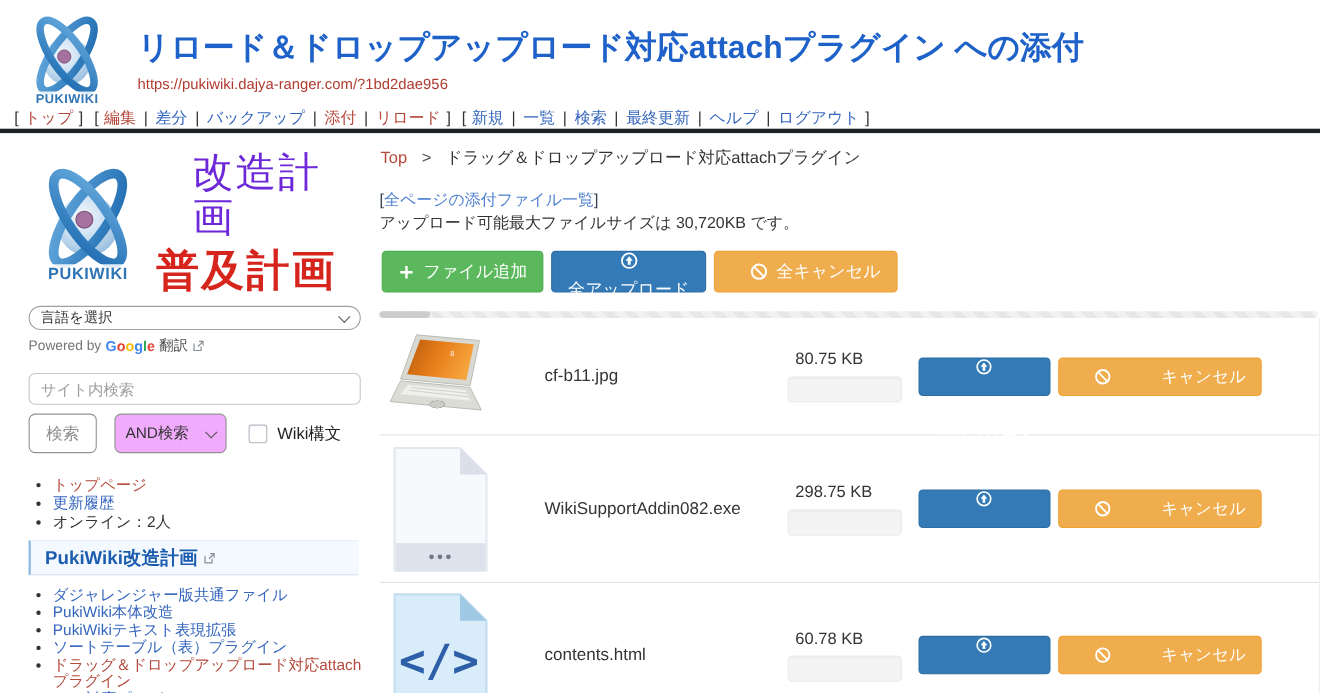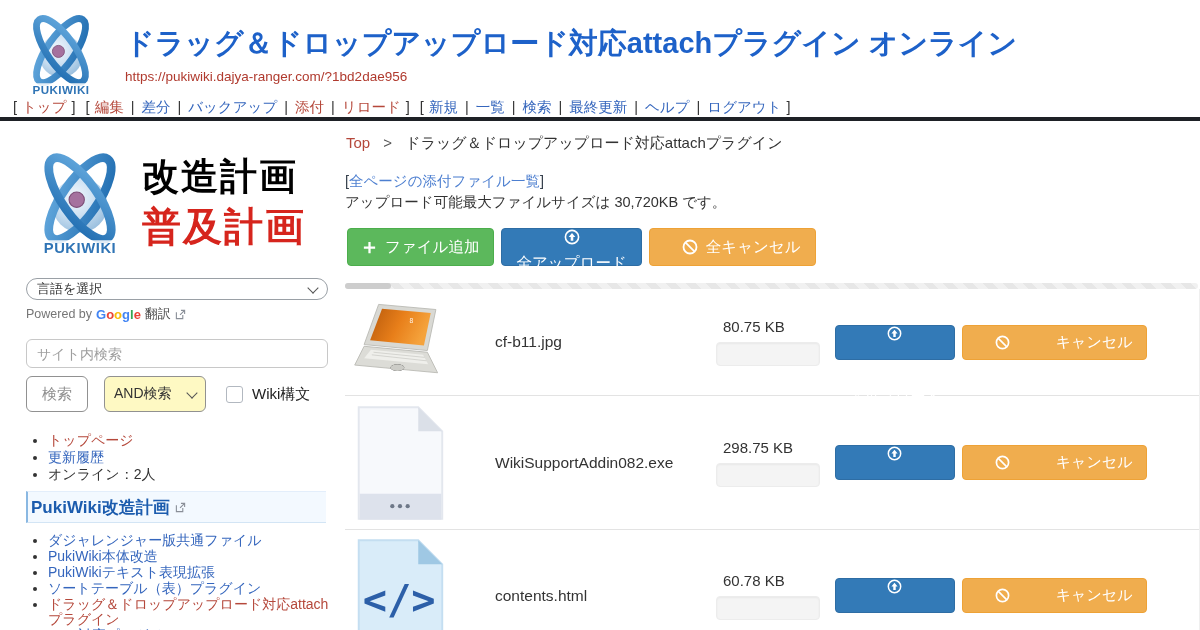--- a/index.html
+++ b/index.html
@@ -17,45 +17,45 @@
   .navbar{position:absolute;left:8px;top:98px;font-size:14.5px;color:#333;white-space:nowrap;}
   .navbar .grp{margin-left:14px;}
   .navbar .br{color:#333;margin:0 5px;}
   .navbar .pipe{color:#333;margin:0 7px;}
   .nav-hr{position:absolute;left:0;top:117px;width:1200px;height:4px;background:#1e2126;}
 
   
   .side-logo{position:absolute;left:24px;top:146px;width:306px;height:114px;display:flex;align-items:center;}
   .side-logo .atom{width:112px;height:114px;flex-shrink:0;}
   .side-logo .slogan{display:flex;flex-direction:column;margin-left:6px;line-height:1.1;}
-  .slogan .l1{font-size:37px;font-weight:700;color:#000000;letter-spacing:2px;}
+  .slogan .l1{font-size:37px;font-weight:400;color:#6d28d9;letter-spacing:2px;margin-left:33px;}
   .slogan .l2{font-size:39px;font-weight:900;color:#d6251d;letter-spacing:2px;margin-top:8px;}
 
   .lang-select{position:absolute;left:26px;top:278px;width:302px;height:22px;border:1px solid #9aa0a6;border-radius:11px;background:#fff;display:flex;align-items:center;justify-content:space-between;padding:0 10px;box-sizing:border-box;font-size:13px;color:#333;cursor:pointer;}
   .chev{width:7px;height:7px;border-right:1.6px solid #555;border-bottom:1.6px solid #555;transform:rotate(45deg);margin-top:-3px;}
   .powered{position:absolute;left:26px;top:305px;font-size:12.5px;color:#767676;display:flex;align-items:center;gap:4px;}
   .gword{font-weight:bold;font-size:13px;letter-spacing:0;}
   .gword .c0{color:#4285F4}.gword .c1{color:#EA4335}.gword .c2{color:#FBBC05}.gword .c3{color:#4285F4}.gword .c4{color:#34A853}.gword .c5{color:#EA4335}
   .translate-label{color:#4a4a4a;font-size:13px;}
 
   .search-input{position:absolute;left:26px;top:339px;width:302px;height:29px;border:1px solid #c8c8c8;border-radius:6px;box-sizing:border-box;padding:0 10px;font-size:14px;color:#333;font-family:inherit;}
   .search-input::placeholder{color:#9e9e9e;}
   .search-row{position:absolute;left:26px;top:376px;display:flex;align-items:center;height:36px;}
   .btn-search{width:62px;height:36px;background:#fff;border:1px solid #919191;border-radius:6px;color:#8f8f8f;font-size:15px;font-family:inherit;cursor:pointer;}
-  .mode-select{margin-left:16px;width:102px;height:36px;border:1px solid #919191;border-radius:6px;display:flex;align-items:center;justify-content:space-between;padding:0 9px;box-sizing:border-box;font-size:14px;color:#333;cursor:pointer;background:#fef9c3;}
+  .mode-select{margin-left:16px;width:102px;height:36px;border:1px solid #919191;border-radius:6px;display:flex;align-items:center;justify-content:space-between;padding:0 9px;box-sizing:border-box;font-size:14px;color:#333;cursor:pointer;background:#f0abfc;}
   .cb{appearance:none;-webkit-appearance:none;width:17px;height:17px;border:1px solid #b2b8c0;border-radius:3px;background:#fff;margin:0 0 0 20px;cursor:pointer;}
   .cb-label{font-size:15px;color:#222;margin-left:9px;}
 
   .side-list{position:absolute;left:28px;margin:0;padding:0 0 0 20px;font-size:14px;line-height:16px;width:292px;}
   .side-list li{margin:0 0 1px 0;}
   .list1{top:432px;}
   .list2{top:533px;line-height:15.4px;}
   .list2 li{margin-bottom:0.5px;}
 
-  .side-heading{position:absolute;left:26px;top:491px;width:300px;height:32px;background:#f3f9ff;border-left:2px solid #8ab8e2;border-top:1px solid #e3eefb;border-bottom:1px solid #d3e5f5;box-sizing:border-box;display:flex;align-items:center;padding-left:3px;gap:5px;}
+  .side-heading{position:absolute;left:26px;top:491px;width:300px;height:32px;background:#f3f9ff;border-left:2px solid #8ab8e2;border-top:1px solid #e3eefb;border-bottom:1px solid #d3e5f5;box-sizing:border-box;display:flex;align-items:center;padding-left:13px;gap:5px;}
   .side-heading a{font-size:17px;font-weight:bold;color:#1c5cae;}
 
   .ext-icon{display:inline-block;vertical-align:1px;}
 
   
   .breadcrumb{position:absolute;left:346px;top:134px;font-size:15px;color:#444;}
   .breadcrumb .sep{margin:0 9px;color:#555;}
   .breadcrumb .cur{color:#333;}
   .attach-line{position:absolute;left:345px;top:172px;font-size:14.5px;color:#37414d;}
   .attach-line a{color:#4d7fd0;}
@@ -104,21 +104,21 @@
         </linearGradient>
       </defs>
       <circle cx="50" cy="54" r="25" fill="url(#sph1)"></circle>
       <ellipse cx="50" cy="48" rx="44" ry="16" fill="none" stroke="url(#orb1)" stroke-width="8" transform="rotate(-55 50 48)"></ellipse>
       <ellipse cx="50" cy="48" rx="44" ry="16" fill="none" stroke="url(#orb1)" stroke-width="8" transform="rotate(55 50 48)"></ellipse>
       <circle cx="47" cy="49" r="7" fill="#a5719e" stroke="#7e4f78" stroke-width="1"></circle>
       <rect x="12" y="86" width="76" height="15" rx="3" fill="#ffffff" opacity="0.85"></rect>
       <text x="50" y="98" text-anchor="middle" font-size="13.5" font-weight="bold" fill="#2f74b5" letter-spacing="0.5">PUKIWIKI</text>
     </svg>
   </div>
-  <div class="page-title">ドラッグ＆ドロップアップロード対応attachプラグイン オンライン</div>
+  <div class="page-title">リロード＆ドロップアップロード対応attachプラグイン への添付</div>
   <a class="page-url">https://pukiwiki.dajya-ranger.com/?1bd2dae956</a>
 
   <div class="navbar">
     <span class="br">[</span><a class="red-link">トップ</a><span class="br">]</span><span class="br grp">[</span><a class="red-link">編集</a><span class="pipe">|</span><a class="blue-link">差分</a><span class="pipe">|</span><a class="blue-link">バックアップ</a><span class="pipe">|</span><a class="red-link">添付</a><span class="pipe">|</span><a class="red-link">リロード</a><span class="br">]</span><span class="br grp">[</span><a class="blue-link">新規</a><span class="pipe">|</span><a class="blue-link">一覧</a><span class="pipe">|</span><a class="blue-link">検索</a><span class="pipe">|</span><a class="blue-link">最終更新</a><span class="pipe">|</span><a class="blue-link">ヘルプ</a><span class="pipe">|</span><a class="blue-link">ログアウト</a><span class="br">]</span>
   </div>
   <div class="nav-hr"></div>
 
   <div class="side-logo">
     <svg class="atom" viewBox="0 0 100 104">
       <circle cx="50" cy="54" r="25" fill="url(#sph1)"></circle>

